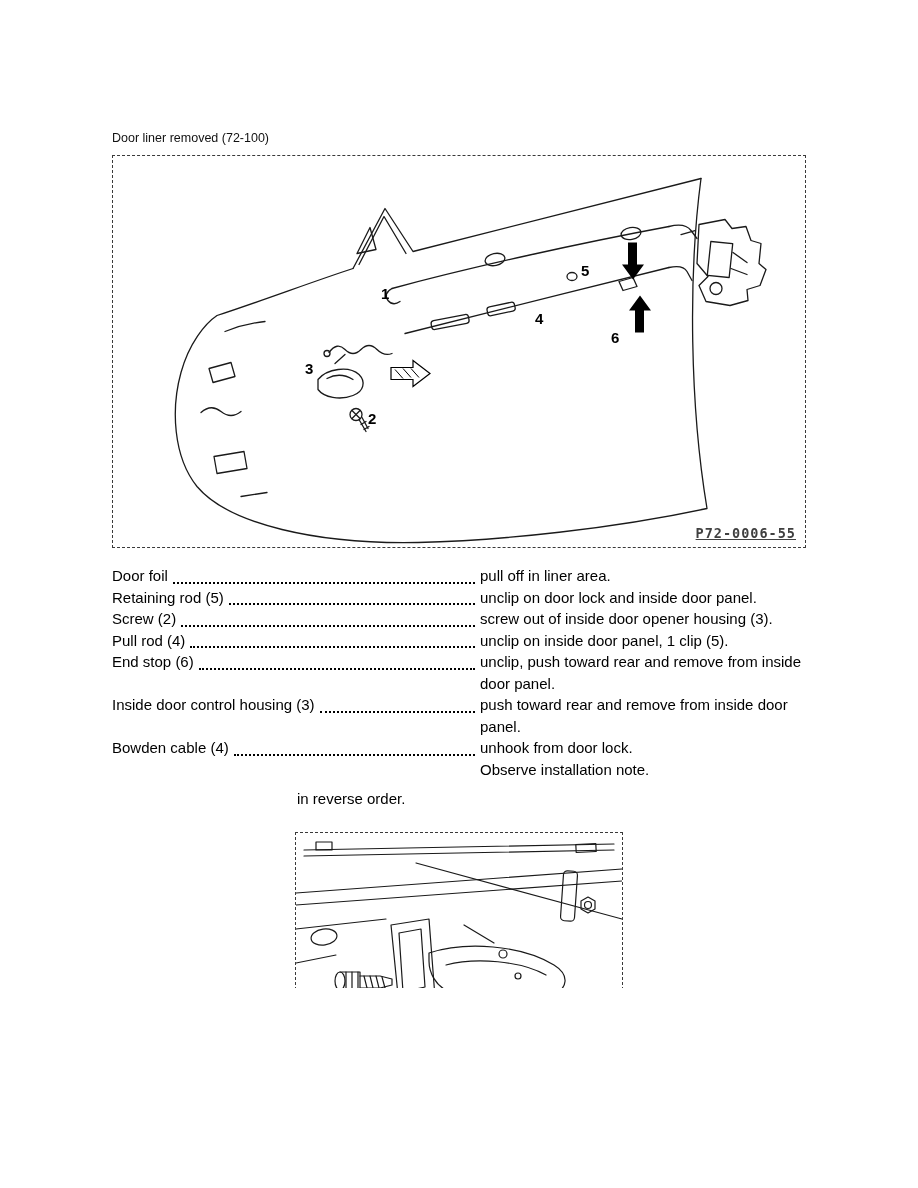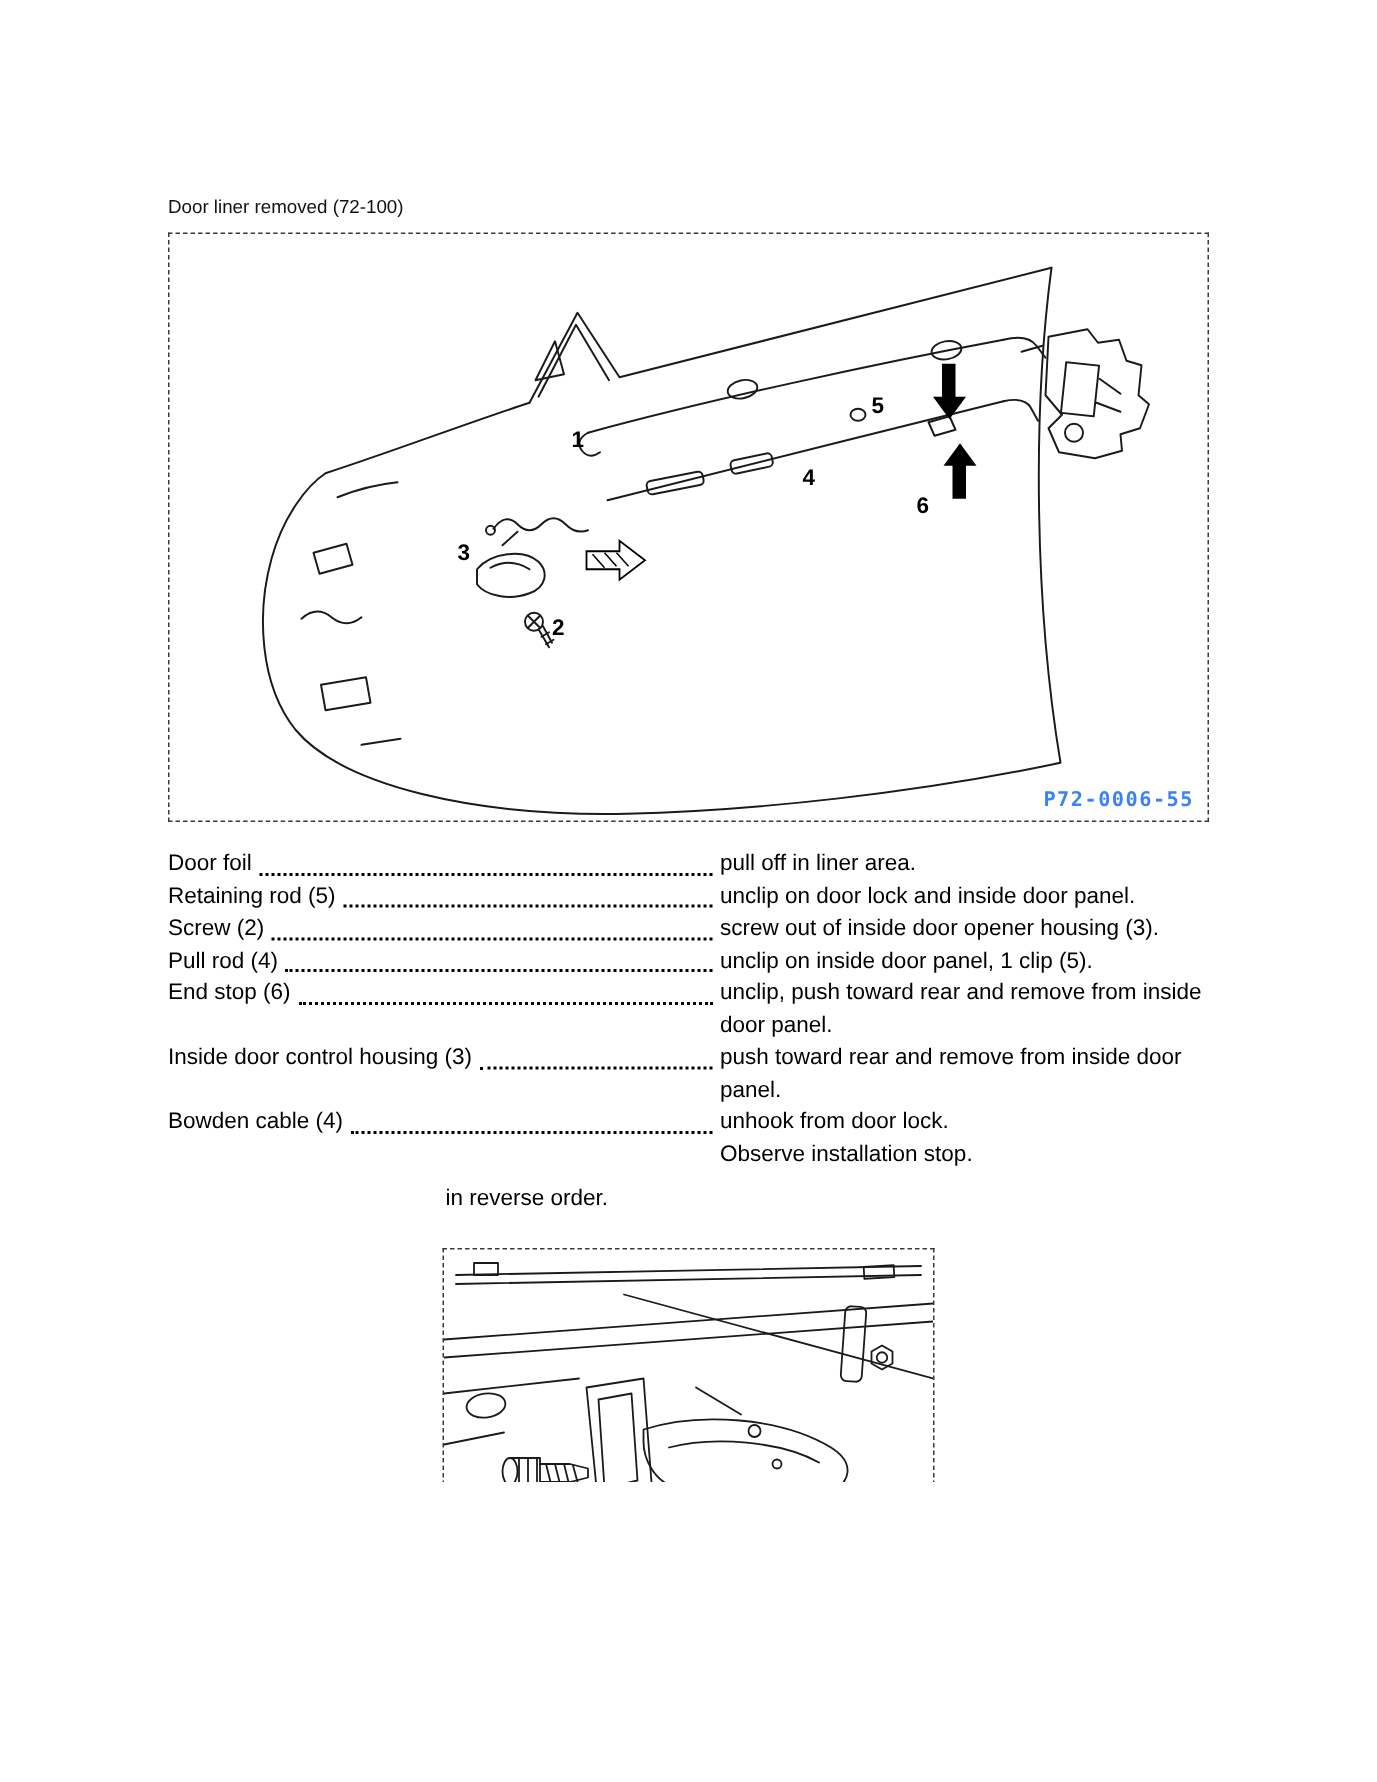--- a/index.html
+++ b/index.html
@@ -15,21 +15,21 @@
   }
   .fig1{left:112px;top:155px;width:694px;height:393px;}
   .fig2{left:295px;top:832px;width:328px;height:253px;}
   .figure-box svg{position:absolute;left:0;top:0;width:100%;height:100%;}
   .callout{
     position:absolute;font-weight:bold;font-size:15px;line-height:15px;color:#000;
   }
   .fig-code{
     position:absolute;right:9px;bottom:6px;
     font-family:"DejaVu Sans Mono",monospace;font-weight:bold;
-    font-size:13.5px;letter-spacing:1px;color:#3b82f6;
+    font-size:13.5px;letter-spacing:1px;color:#404040;text-decoration:underline;
   }
   .fig2 .fig-code{font-size:10px;letter-spacing:0.5px;bottom:5px;right:8px;}
   .instructions{
     position:absolute;left:112px;top:565px;width:696px;
     font-size:15px;line-height:21.5px;
   }
   .inst-row{display:flex;align-items:flex-start;justify-content:center;}
   .inst-row.gap{margin-top:8px;}
   .inst-left{width:366px;display:flex;align-items:flex-end;flex:0 0 auto;}
   .term{white-space:nowrap;}
@@ -163,21 +163,21 @@
       <div class="inst-right">push toward rear and remove from inside door panel.</div>
     </div>
 
     <div class="inst-row">
       <div class="inst-left">
         <span class="term">Bowden cable (4)</span>
         <span class="leader"></span>
       </div>
       <div class="inst-right">
         <div>unhook from door lock.</div>
-        <div>Observe installation stop.</div>
+        <div>Observe installation note.</div>
       </div>
     </div>
 
     <div class="inst-row gap">
       <div class="inst-right">in reverse order.</div>
     </div>
 
   </div>
 
   <div class="figure-box fig2">

